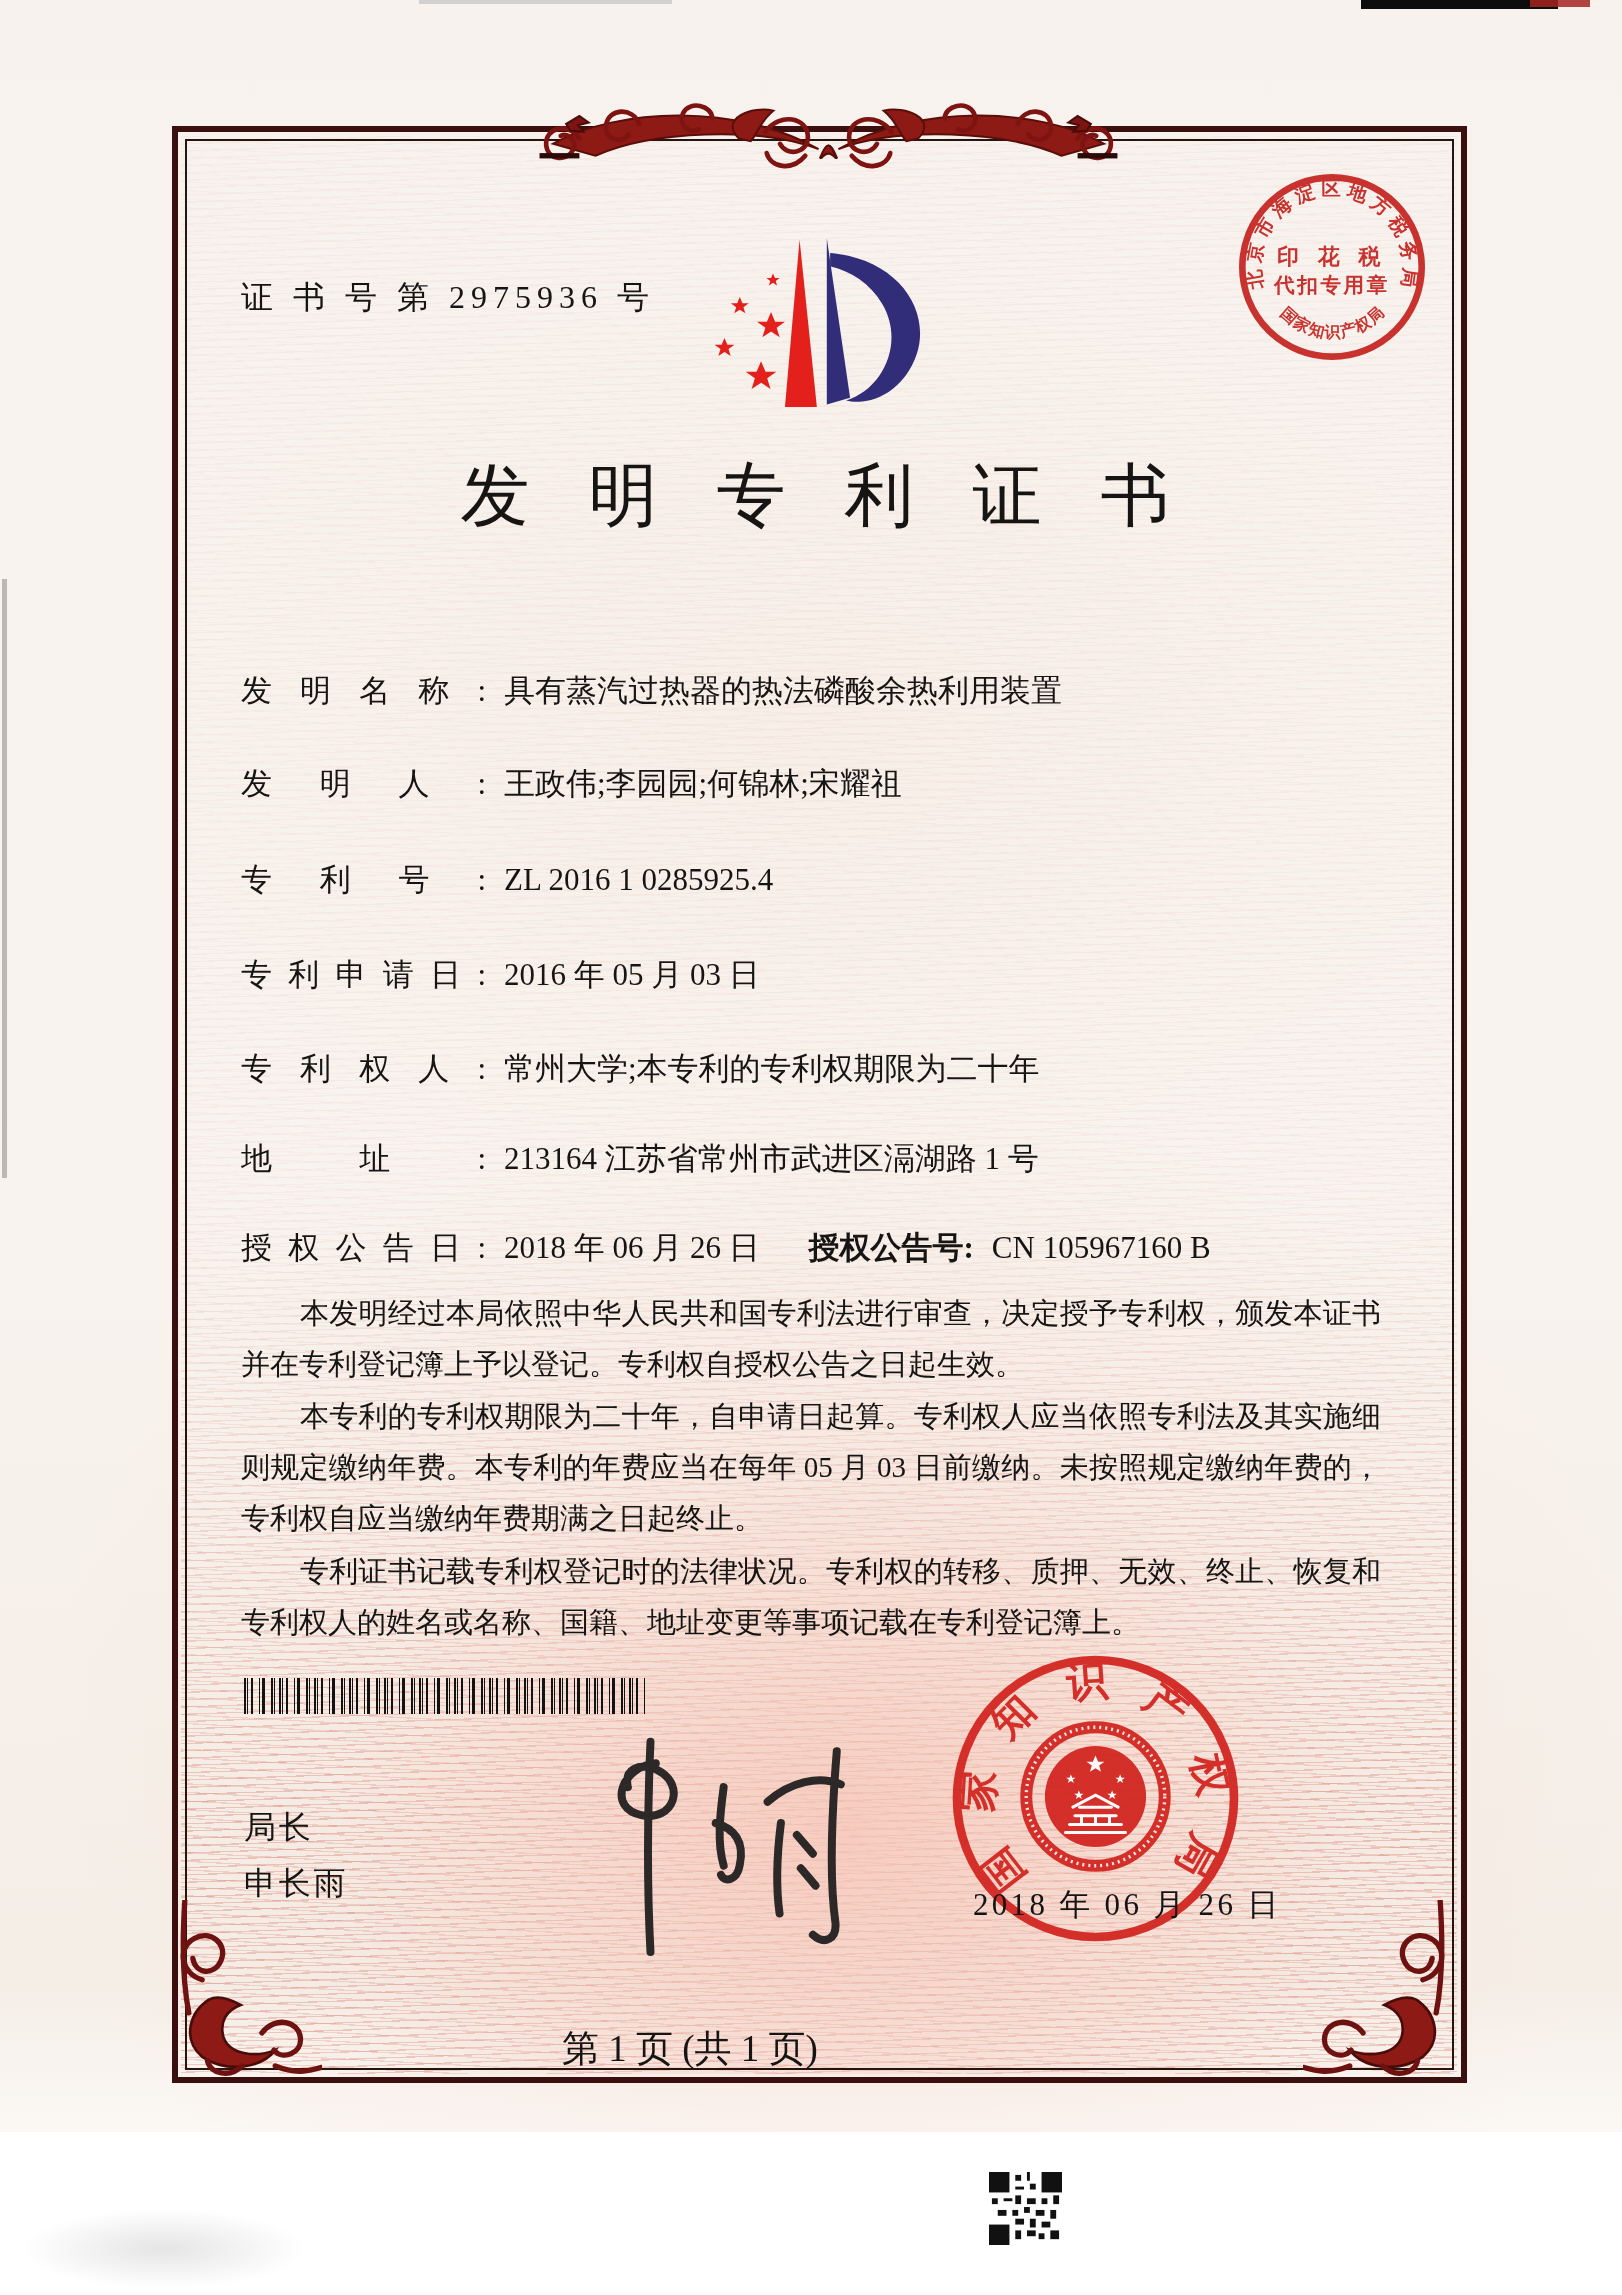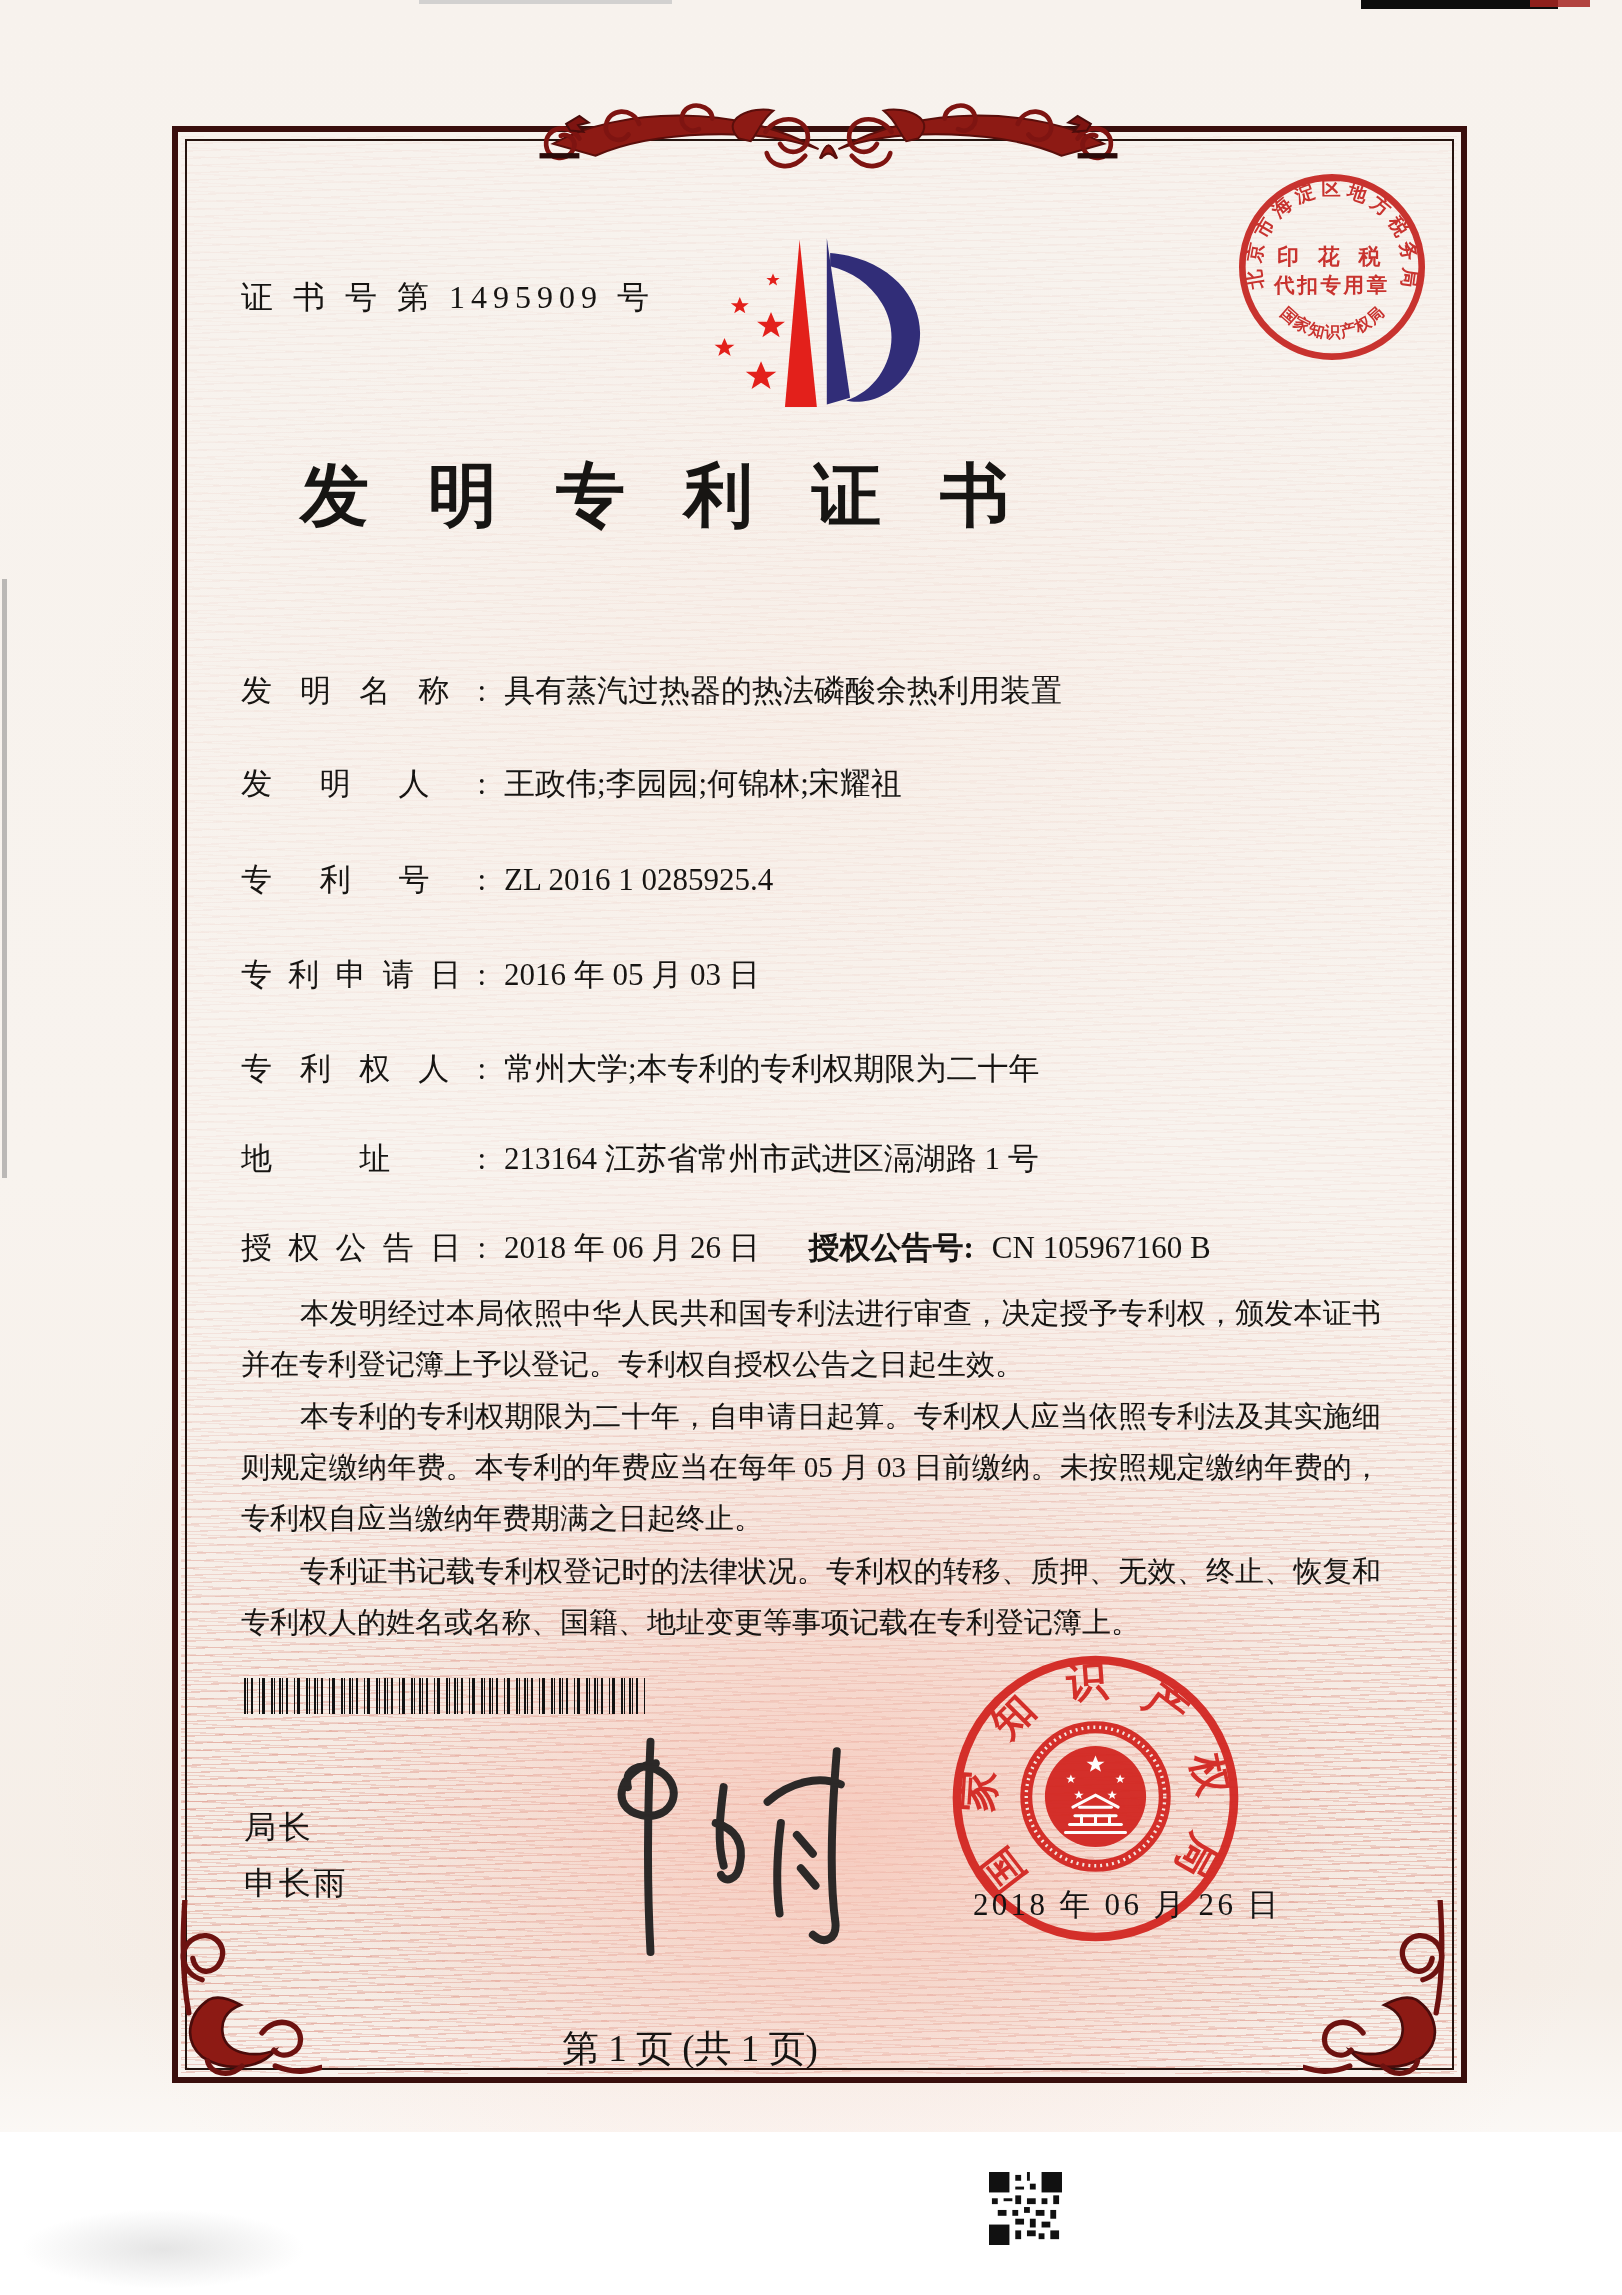--- a/index.html
+++ b/index.html
@@ -19,21 +19,21 @@
   .guilloche{position:absolute;left:181px;top:136px;width:1276px;height:1938px;z-index:1;
          background:
            radial-gradient(55% 30% at 52% 88%, rgba(246,196,182,.8), rgba(246,196,182,0) 72%),
            repeating-linear-gradient(178deg, rgba(214,122,106,.40) 0 1.3px, rgba(214,122,106,0) 1.3px 7.3px),
            repeating-linear-gradient(183deg, rgba(214,122,106,.28) 0 1.3px, rgba(214,122,106,0) 1.3px 8.6px);
          -webkit-mask-image:linear-gradient(180deg,rgba(0,0,0,.13) 0%,rgba(0,0,0,.15) 55%,rgba(0,0,0,.55) 72%,rgba(0,0,0,.95) 86%,rgba(0,0,0,.85) 100%);
          mask-image:linear-gradient(180deg,rgba(0,0,0,.13) 0%,rgba(0,0,0,.15) 55%,rgba(0,0,0,.55) 72%,rgba(0,0,0,.95) 86%,rgba(0,0,0,.85) 100%);}
   
   .cert-no{left:241px;top:276px;font-size:32px;letter-spacing:6px;z-index:5;}
   .title{left:241px;top:450px;width:1148px;padding-left:59px;box-sizing:border-box;
-         text-align:left;font-size:69px;font-weight:700;letter-spacing:59px;z-index:5;}
+         text-align:center;font-size:69px;font-weight:400;letter-spacing:59px;z-index:5;}
   .row{left:241px;width:1171px;font-size:31px;line-height:40px;z-index:5;white-space:nowrap;}
   .lbl{display:inline-block;width:245px;text-align:justify;text-align-last:justify;vertical-align:top;}
   .lbl-c{display:inline-block;vertical-align:top;font-weight:bold;}
   .val{display:inline-block;margin-left:18px;vertical-align:top;}
   .body-text{left:241px;top:1288px;width:1140px;font-size:29px;line-height:51px;
          text-align:justify;z-index:5;}
   .body-text p{margin:0 0 1.3px 0;text-indent:59px;}
   .footer{left:241px;top:2024px;width:898px;text-align:center;font-size:37px;z-index:5;}
   .officer{left:244px;font-size:32px;z-index:5;letter-spacing:2.7px;text-align:right;}
   .seal-date{left:973px;top:1884px;font-size:31px;letter-spacing:3.3px;z-index:9;color:#141414;}
@@ -109,21 +109,21 @@
     <g fill="none" stroke="#6d1210" stroke-width="8" stroke-linecap="round">
       <path d="M34,0 C30,60 30,120 40,170"></path>
       <path d="M60,120 c-30,-8 -40,-46 -12,-62 c24,-14 52,8 40,34 c-10,22 -38,20 -42,-4"></path>
       <path d="M70,150 C40,170 30,210 60,236 C100,262 150,252 170,226 C140,238 100,232 92,206 C86,184 96,166 118,158 C100,148 82,144 70,150 Z" fill="#8d1a14" stroke="#4a0c0b" stroke-width="4"></path>
       <path d="M150,200 c20,-26 56,-18 58,8 c2,22 -26,34 -40,18"></path>
       <path d="M120,250 c-18,18 -48,12 -52,-8"></path>
       <path d="M170,250 C200,262 220,258 240,252"></path>
     </g>
   </svg>
 
-  <div class="abs cert-no">证 书 号 第 1495909 号</div>
+  <div class="abs cert-no">证 书 号 第 2975936 号</div>
 
   <svg class="abs z5" style="left:713px;top:233px;" width="221" height="198" viewBox="0 0 332 298">
     <defs>
       <path id="st" d="M0,-10 L2.94,-3.09 10,-3.09 4.05,1.18 6.18,8.09 0,4 -6.18,8.09 -4.05,1.18 -10,-3.09 -2.94,-3.09 Z"></path>
     </defs>
     <use href="#st" fill="#e3201b" transform="translate(90,71) scale(1.0)"></use>
     <use href="#st" fill="#e3201b" transform="translate(40,110) scale(1.35)"></use>
     <use href="#st" fill="#e3201b" transform="translate(87,140) scale(2.1)"></use>
     <use href="#st" fill="#e3201b" transform="translate(17,173) scale(1.5)"></use>
     <use href="#st" fill="#e3201b" transform="translate(72,216) scale(2.3)"></use>

